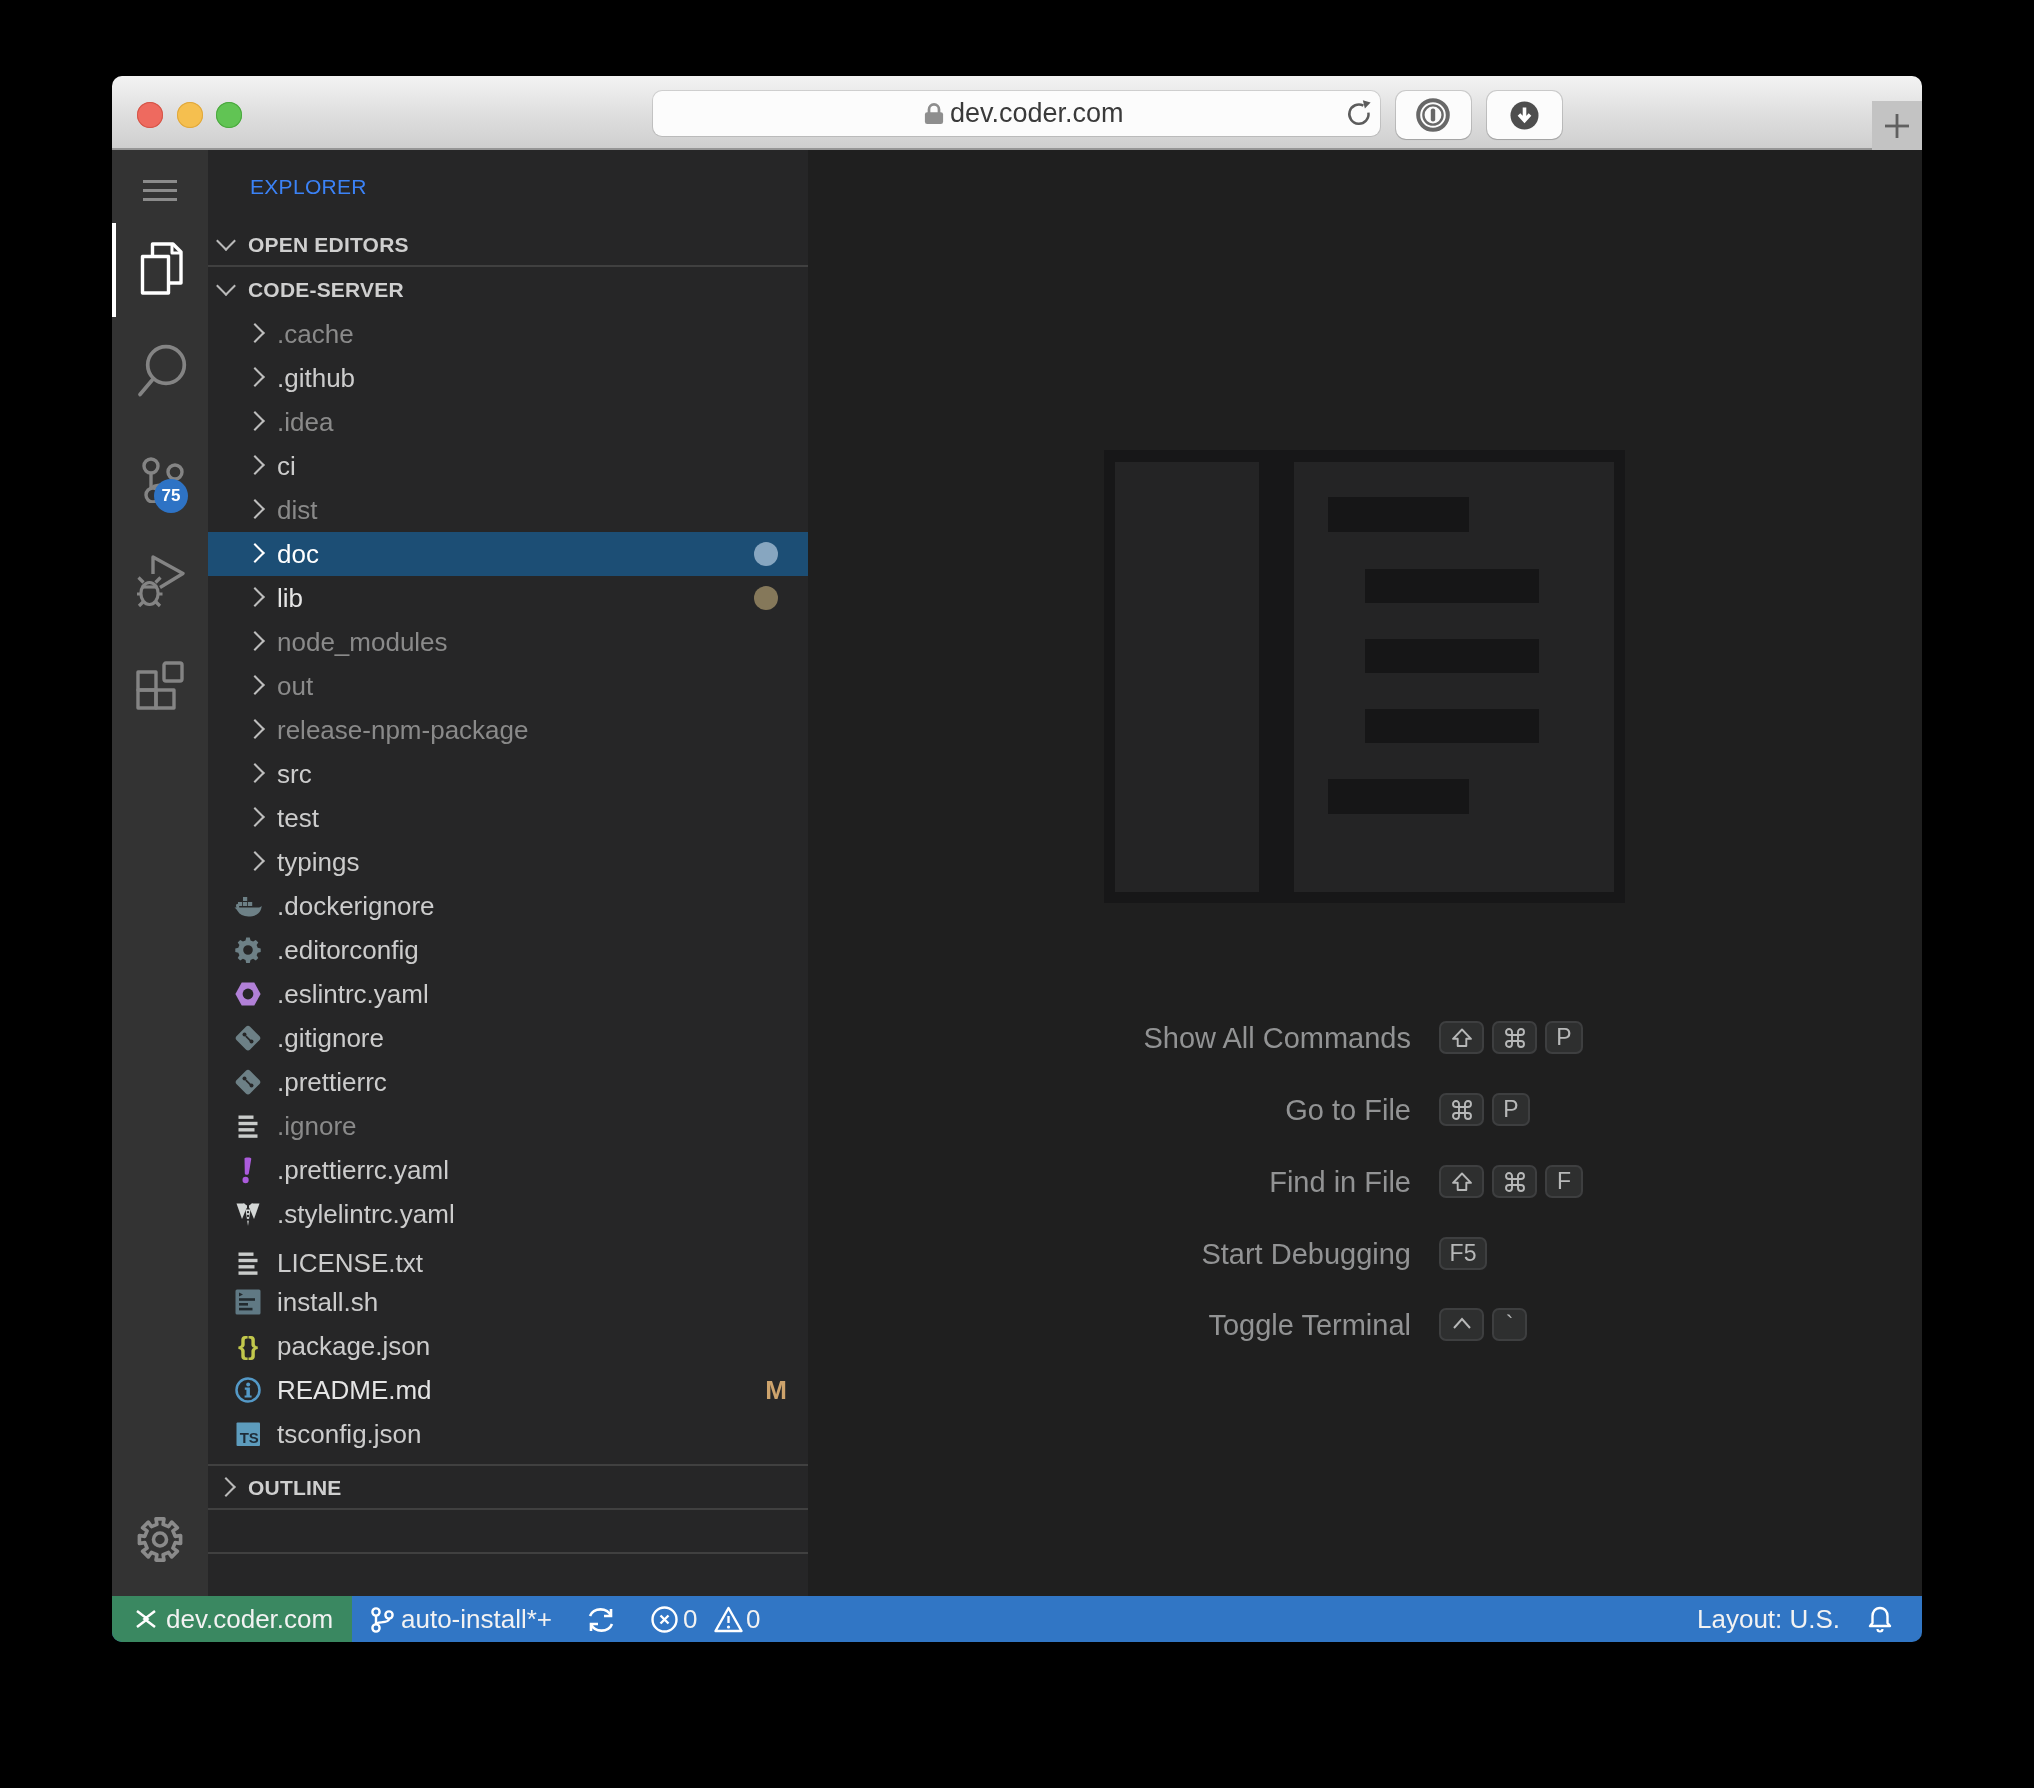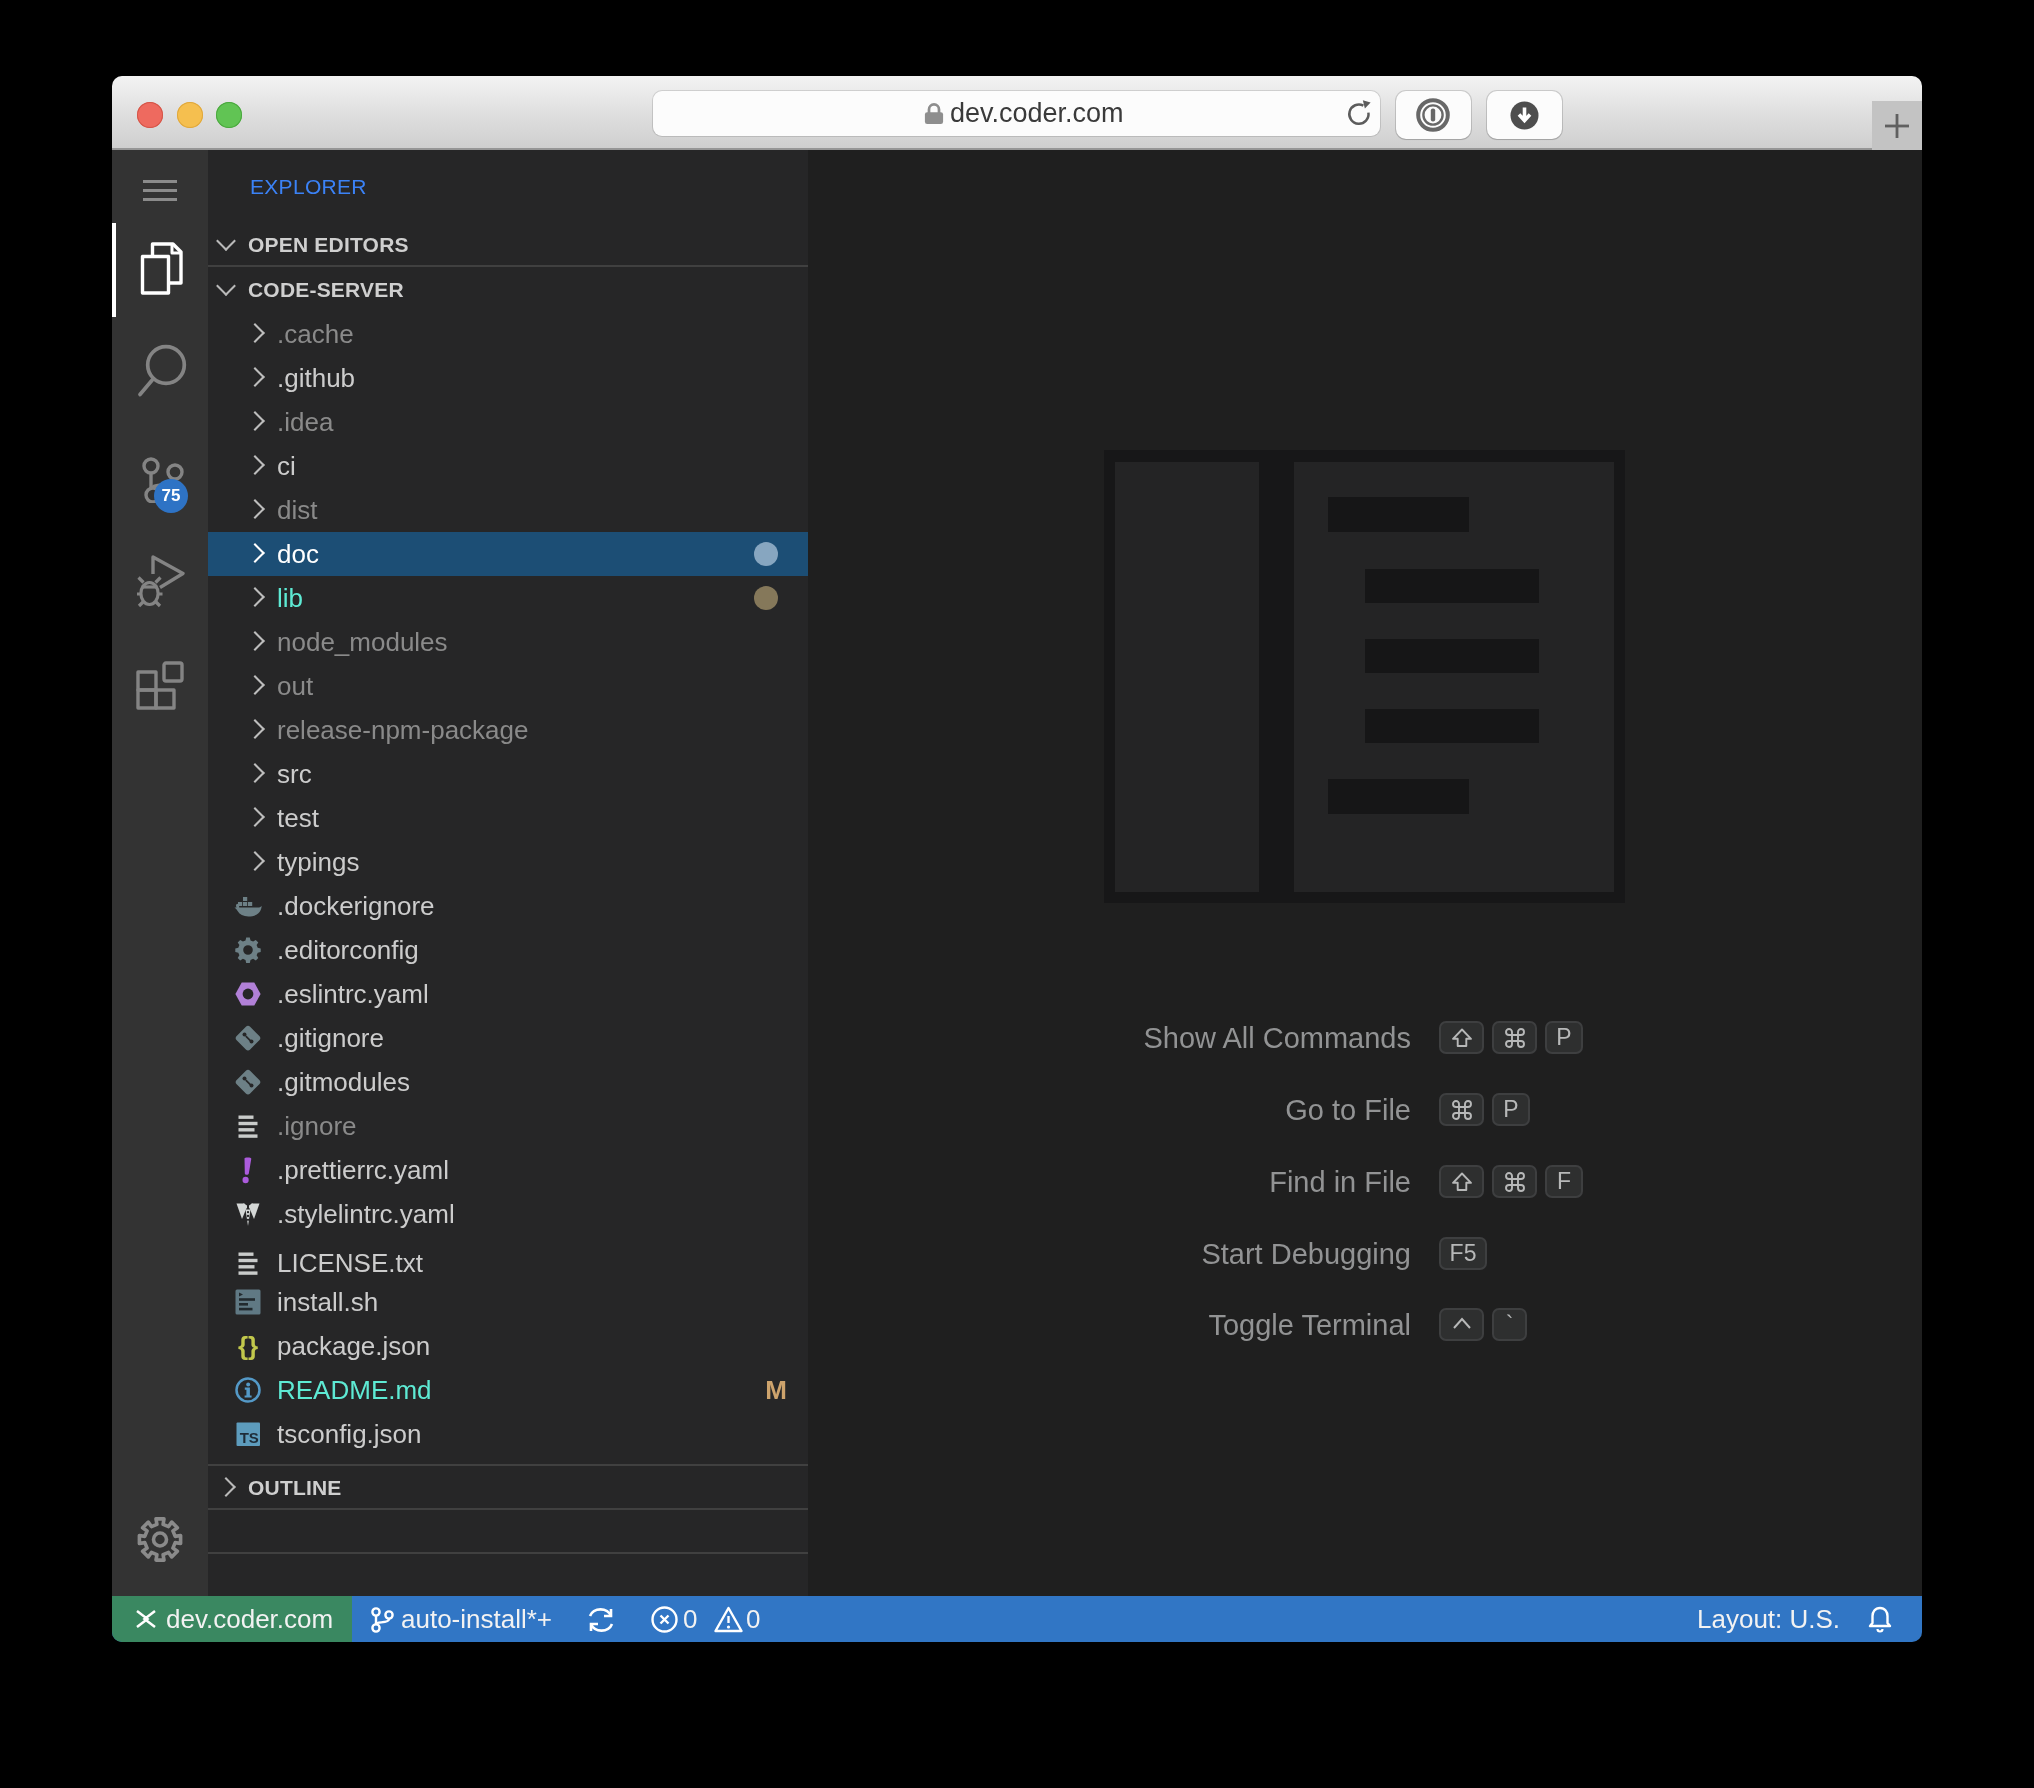--- a/index.html
+++ b/index.html
@@ -19,21 +19,21 @@
     box-shadow:0 0 0 1px rgba(0,0,0,0.14), 0 1px 1px rgba(0,0,0,0.1); }
   #plus { position:absolute; right:0; top:25px; width:50px; height:50px; background:#c3c3c3;
     color:#5d5d5d; font-size:44px; font-weight:300; text-align:center; line-height:46px; }
   
   #activity { position:absolute; left:0; top:74px; width:96px; height:1446px; background:#333333; }
   
   #sidebar { position:absolute; left:96px; top:74px; width:600px; height:1446px; background:#262627; }
   .srow { position:absolute; left:96px; width:600px; height:44px; line-height:44px; font-size:26px; color:#cccccc; }
   .srow .lbl { position:absolute; left:69px; top:0; }
   .dim { color:#8a8a8a; }
-  .khaki { color:#5eead4; }
+  .khaki { color:#e5e5e5; }
   .hdr { font-size:21px; font-weight:bold; color:#cfcfcf; letter-spacing:0.2px; }
   .hdr .lbl { left:40px; }
   .chev { position:absolute; width:14px; height:14px; border-right:2.3px solid #b9b9b9; border-top:2.3px solid #b9b9b9; }
   .chev.r { transform:rotate(45deg); top:14px; left:40px; }
   .chev.d { transform:rotate(135deg); top:11px; left:11px; }
   .chev.hr { transform:rotate(45deg); top:14px; left:11px; }
   .gitdot { position:absolute; top:10px; width:24px; height:24px; border-radius:50%; }
   .ficon { position:absolute; left:26px; top:8px; width:28px; height:28px; }
   
   #editor { position:absolute; left:696px; top:74px; width:1114px; height:1446px; background:#1f1f1f; }
@@ -239,21 +239,21 @@
         </svg>
         <span class="lbl">.gitignore</span>
       </div>
   <div class="srow" style="top:984px;">
         <svg class="ficon" viewBox="0 0 28 28">
           <rect x="4.6" y="4.6" width="19" height="19" rx="3" transform="rotate(45 14 14)" fill="#6d8086"></rect>
           <circle cx="10.5" cy="10.5" r="2" fill="#262627"></circle>
           <circle cx="17.5" cy="17.5" r="2" fill="#262627"></circle>
           <path d="M11.8 12.2 L 16.3 16.7" stroke="#262627" stroke-width="1.8"></path>
         </svg>
-        <span class="lbl">.gitmodules</span>
+        <span class="lbl">.prettierrc</span>
       </div>
   <div class="srow" style="top:1028px;">
         <svg class="ficon" viewBox="0 0 28 28">
           <g fill="#c9cbca">
             <rect x="4.5" y="3.5" width="15" height="3.4"></rect>
             <rect x="4.5" y="9.8" width="19" height="3.4"></rect>
             <rect x="4.5" y="16.1" width="16" height="3.4"></rect>
             <rect x="4.5" y="22.4" width="19" height="3.4"></rect>
           </g>
         </svg>

